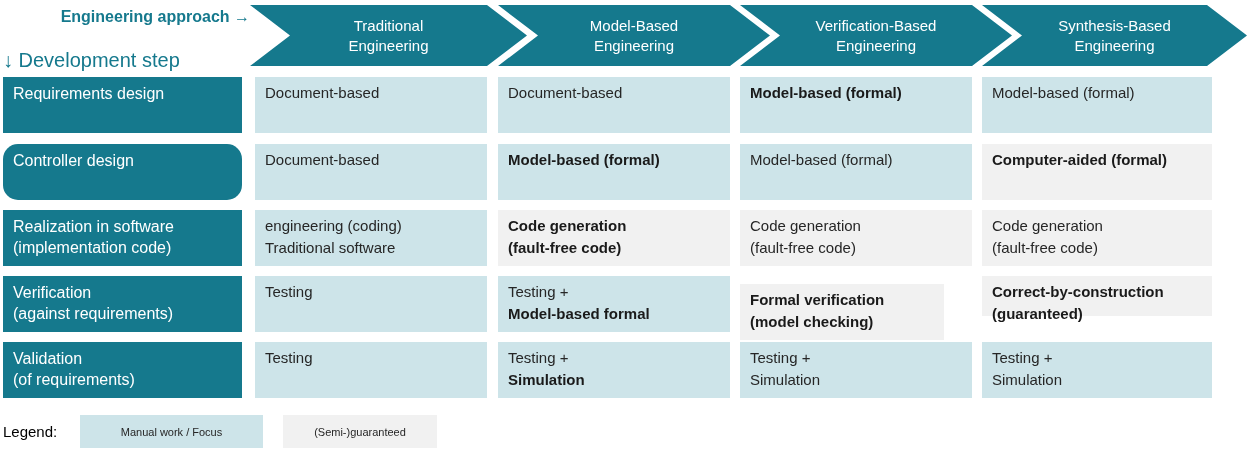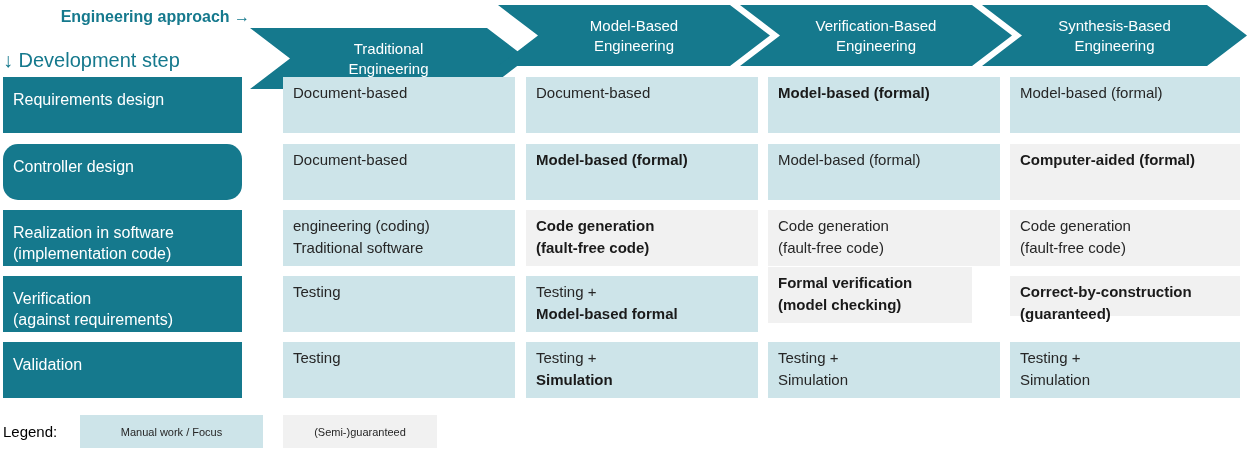--- a/index.html
+++ b/index.html
@@ -33,24 +33,24 @@
     clip-path:polygon(0 0, calc(100% - 40px) 0, 100% 50%, calc(100% - 40px) 100%, 0 100%, 40px 50%);
     display:flex;align-items:center;justify-content:center;
   }
   .approach-seg .seg-text{
     color:#fff;font-size:15px;line-height:20px;text-align:center;
   }
 
   
   .row-header{
     position:absolute;background:var(--teal);color:#fff;
-    font-size:16px;line-height:21px;padding:12px 10px;
+    font-size:16px;line-height:21px;padding:6px 10px;
   }
   .cell{
-    position:absolute;padding:5px 10px;font-size:15px;line-height:22px;color:var(--celltext);margin-left:28px;
+    position:absolute;padding:5px 10px;font-size:15px;line-height:22px;color:var(--celltext);
   }
   .bg-focus{background:var(--focus);}
   .bg-auto{background:var(--auto);}
   .cell-line.bold{font-weight:700;color:#1a1a1a;}
 
   
   .legend{position:absolute;left:0;top:415px;height:34px;width:600px;}
   .legend-label{
     position:absolute;left:3px;top:0;height:33px;display:flex;align-items:center;
     font-size:15px;color:#000;
@@ -61,21 +61,21 @@
   }
 </style>
 </head>
 <body>
 
 <div class="canvas">
   <div class="approach-label">Engineering approach →</div>
   <div class="devstep-label">↓ Development step</div>
 
   <div class="band" id="band">
-      <div class="approach-seg" style="left: 250px; width: 277px; margin-top: 23px;">
+      <div class="approach-seg" style="left: 250px; width: 277px;">
         <div class="seg-text">
           <div>Traditional</div>
           <div>Engineering</div>
         </div>
       </div>
       <div class="approach-seg" style="left: 498px; width: 272px;">
         <div class="seg-text">
           <div>Model-Based</div>
           <div>Engineering</div>
         </div>
@@ -149,30 +149,31 @@
         <div>Verification</div>
         <div>(against requirements)</div>
       </div>
       <div class="cell bg-focus" style="left: 255px; top: 276px; width: 232px; height: 56px;">
         <div class="cell-line">Testing</div>
       </div>
       <div class="cell bg-focus" style="left: 498px; top: 276px; width: 232px; height: 56px;">
         <div class="cell-line">Testing +</div>
         <div class="cell-line bold">Model-based formal</div>
       </div>
-      <div class="cell bg-auto" style="left: 740px; top: 267px; width: 204px; height: 56px;">
+      <div class="cell bg-auto" style="left: 740px; top: 284px; width: 204px; height: 56px;">
         <div class="cell-line bold">Formal verification</div>
         <div class="cell-line bold">(model checking)</div>
       </div>
       <div class="cell bg-auto" style="left: 982px; top: 276px; width: 230px; height: 40px;">
         <div class="cell-line bold">Correct-by-construction</div>
         <div class="cell-line bold">(guaranteed)</div>
       </div>
       <div class="row-header" style="left: 3px; top: 342px; width: 239px; height: 56px;">
         <div>Validation</div>
+        <div>(of requirements)</div>
       </div>
       <div class="cell bg-focus" style="left: 255px; top: 342px; width: 232px; height: 56px;">
         <div class="cell-line">Testing</div>
       </div>
       <div class="cell bg-focus" style="left: 498px; top: 342px; width: 232px; height: 56px;">
         <div class="cell-line">Testing +</div>
         <div class="cell-line bold">Simulation</div>
       </div>
       <div class="cell bg-focus" style="left: 740px; top: 342px; width: 232px; height: 56px;">
         <div class="cell-line">Testing +</div>

